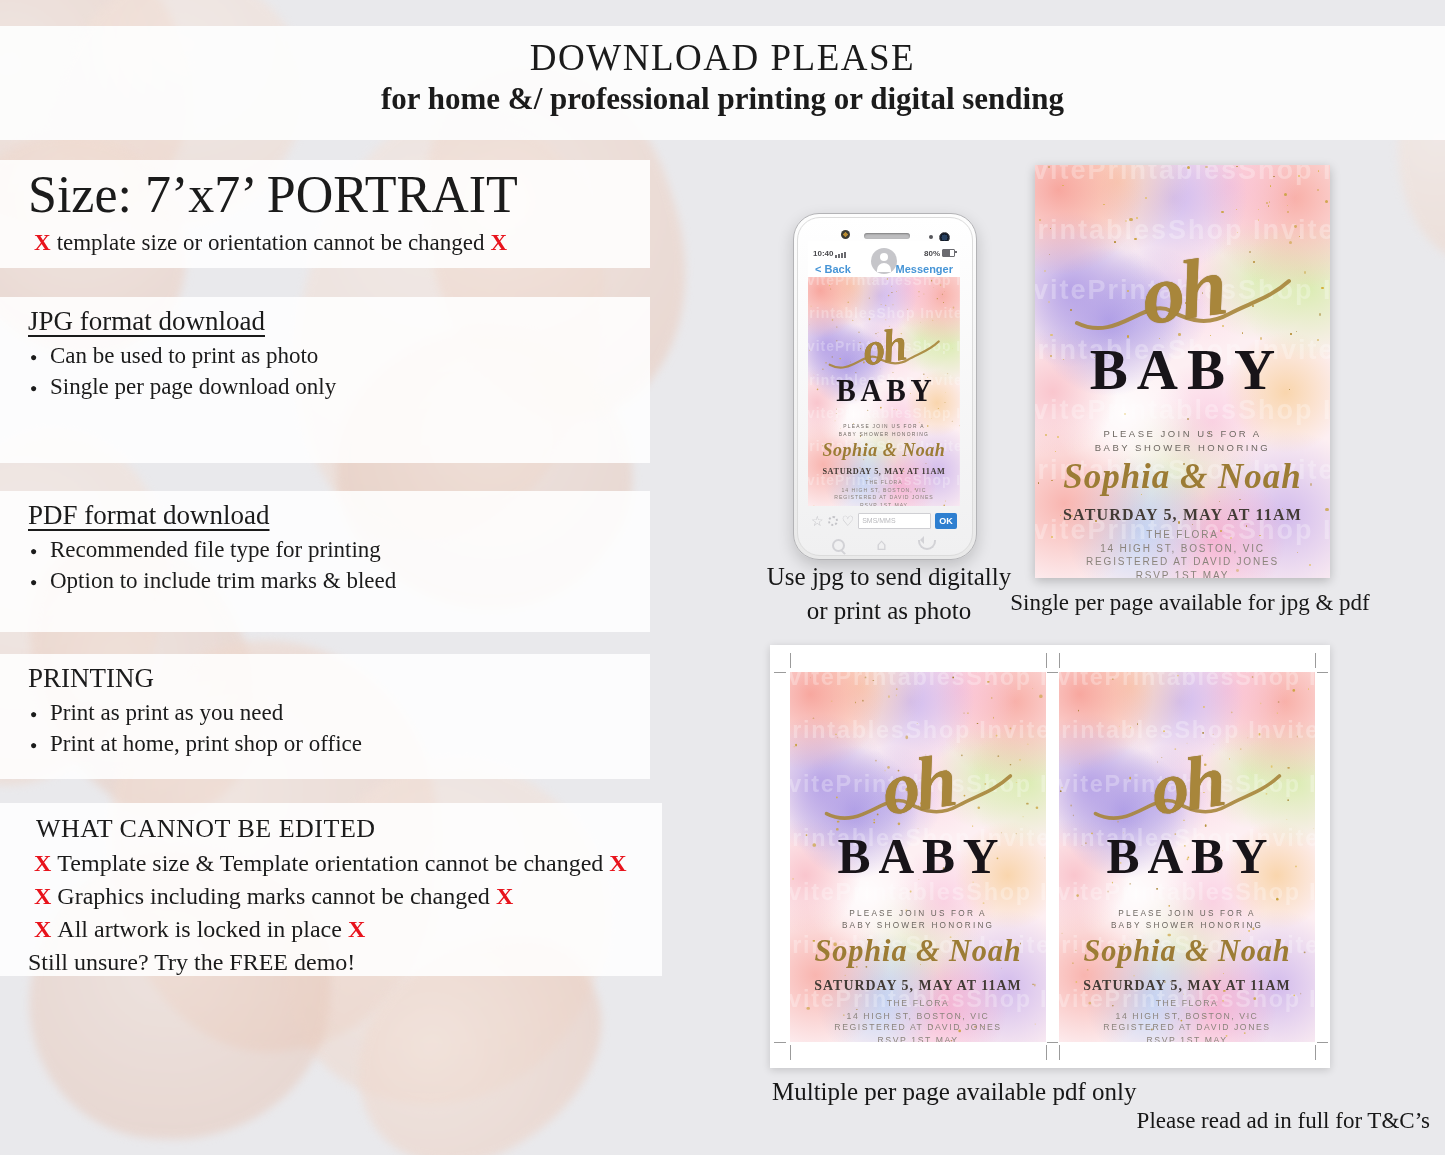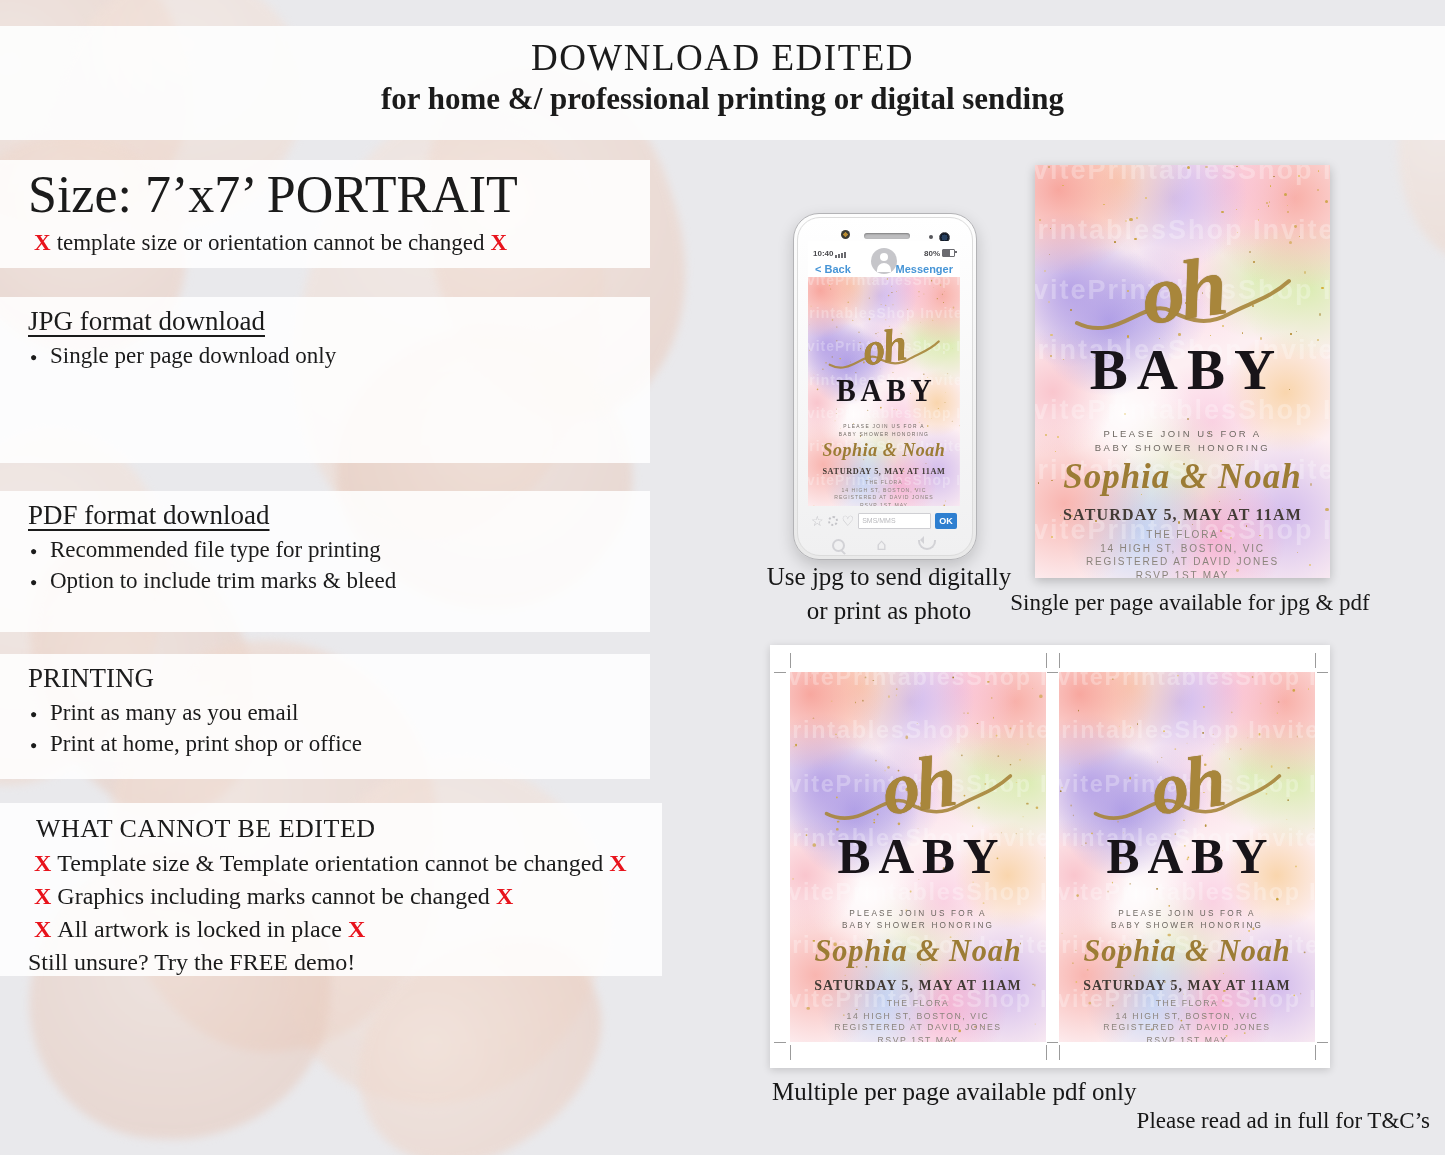--- a/index.html
+++ b/index.html
@@ -160,32 +160,36 @@
   <div class="petal pc3" style="left:340px;top:330px;width:290px;height:280px;transform:rotate(38deg);"></div>
   <div class="petal pc2" style="left:-90px;top:430px;width:250px;height:360px;transform:rotate(14deg);"></div>
   <div class="petal pc3" style="left:40px;top:530px;width:210px;height:290px;transform:rotate(-28deg);"></div>
   <div class="petal pc1" style="left:110px;top:640px;width:330px;height:410px;transform:rotate(-8deg);"></div>
   <div class="petal pc2" style="left:290px;top:760px;width:310px;height:350px;transform:rotate(22deg);"></div>
   <div class="petal pc3" style="left:30px;top:850px;width:300px;height:290px;transform:rotate(4deg);"></div>
   <div class="petal pc1" style="left:350px;top:950px;width:260px;height:200px;transform:rotate(-32deg);"></div>
   <div class="petal pc2" style="left:1400px;top:80px;width:120px;height:180px;transform:rotate(-15deg);"></div>
 
   <header class="band header-band">
-    <h1 class="page-title">DOWNLOAD EDITED</h1>
+    <h1 class="page-title">DOWNLOAD PLEASE</h1>
     <h2 class="page-subtitle">for home &amp;/ professional printing or digital sending</h2>
   </header>
 
   <section class="band size-band">
     <div class="size-title">Size: 7’x7’ PORTRAIT</div>
     <div class="size-note"><span class="x-mark">X</span><span>template size or orientation cannot be changed</span><span class="x-mark">X</span></div>
   </section>
 
   <section class="band jpg-band">
     <div class="sec-title u">JPG format download</div>
     <ul class="bullets">
+        <li class="bullet">
+          <span class="dot"></span>
+          <span class="btext">Can be used to print as photo</span>
+        </li>
         <li class="bullet">
           <span class="dot"></span>
           <span class="btext">Single per page download only</span>
         </li>
       </ul>
   </section>
 
   <section class="band pdf-band">
     <div class="sec-title u">PDF format download</div>
     <ul class="bullets">
@@ -198,21 +202,21 @@
           <span class="btext">Option to include trim marks &amp; bleed</span>
         </li>
       </ul>
   </section>
 
   <section class="band printing-band">
     <div class="sec-title">PRINTING</div>
     <ul class="bullets">
         <li class="bullet">
           <span class="dot"></span>
-          <span class="btext">Print as many as you email</span>
+          <span class="btext">Print as print as you need</span>
         </li>
         <li class="bullet">
           <span class="dot"></span>
           <span class="btext">Print at home, print shop or office</span>
         </li>
       </ul>
   </section>
 
   <section class="band cannot-band">
     <div class="cannot-title">WHAT CANNOT BE EDITED</div>

